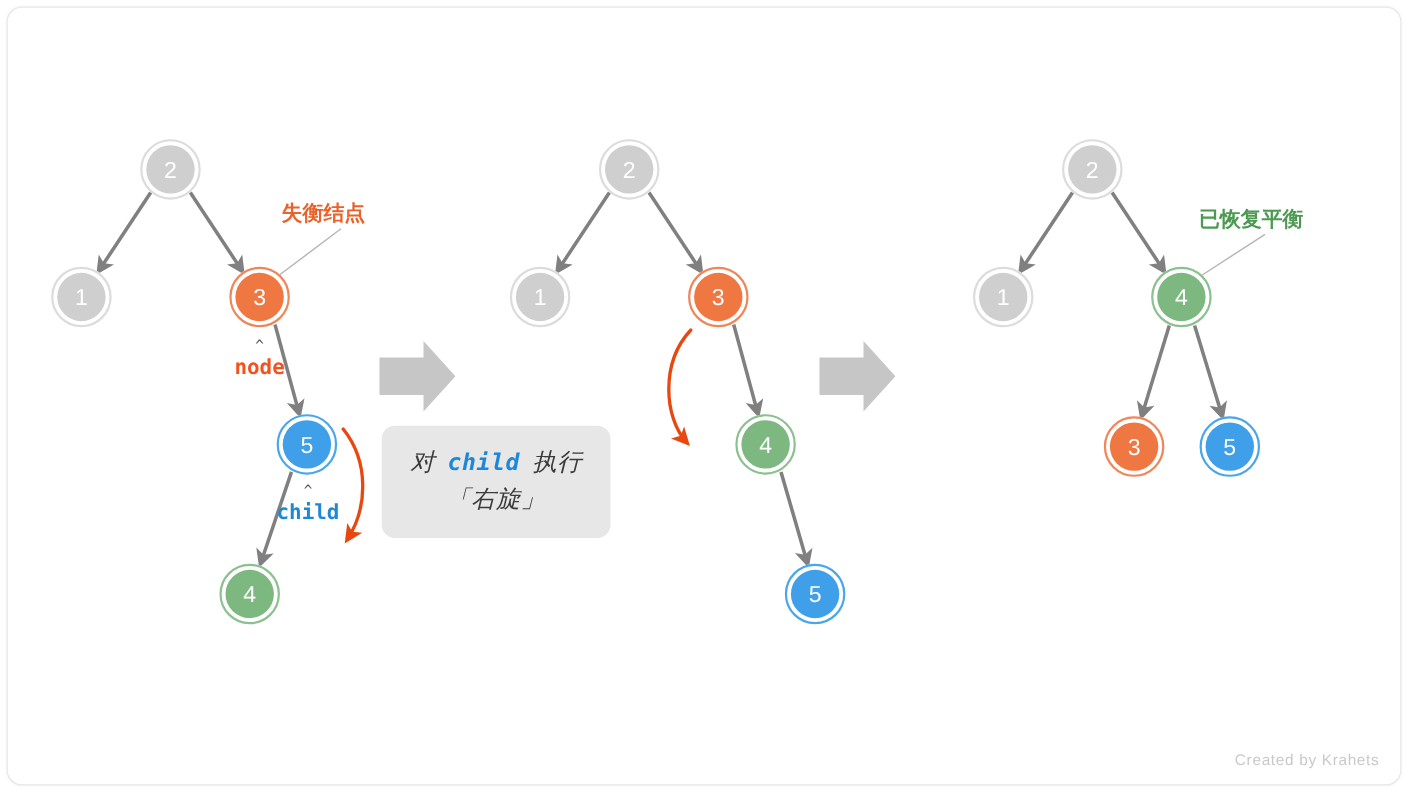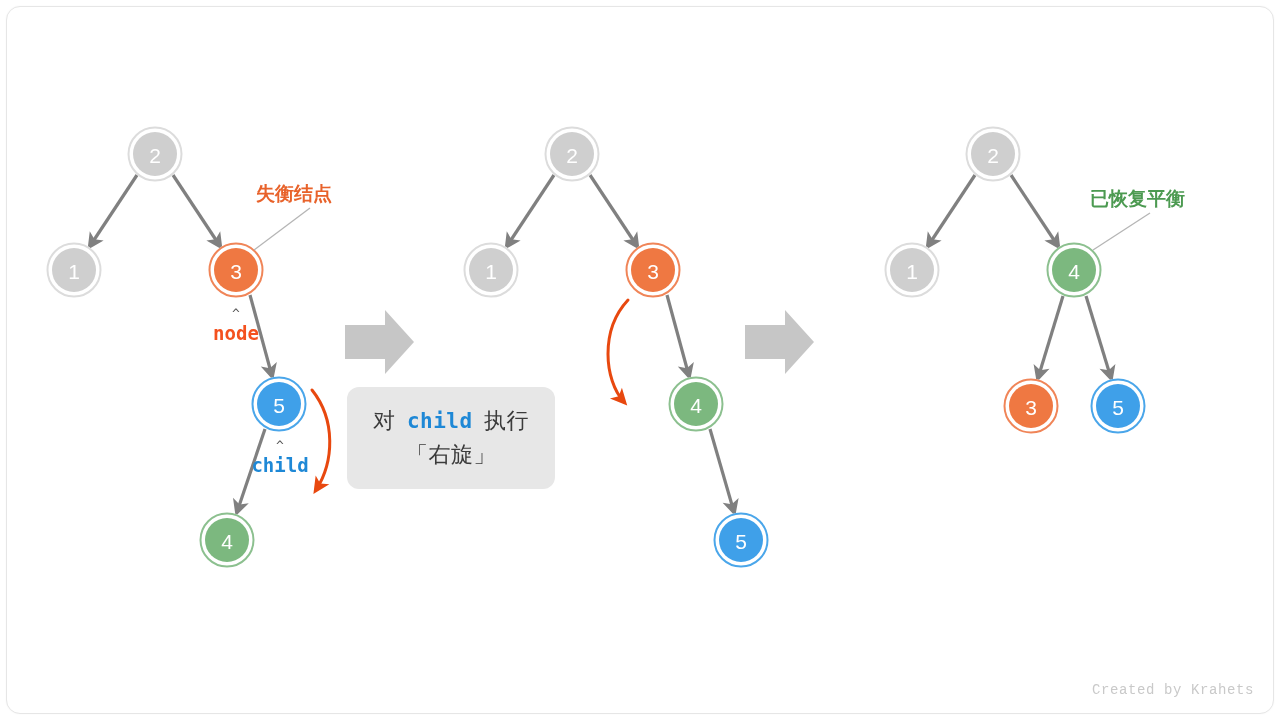--- a/index.html
+++ b/index.html
@@ -89,20 +89,21 @@
   }
   .callout {
     position: absolute;
     background: #e7e7e7;
     border-radius: 12px;
     display: flex;
     flex-direction: column;
     align-items: center;
     justify-content: center;
     box-sizing: border-box;
+    font-style: italic;
   }
   .callout-line {
     font-family: "DejaVu Sans", "Liberation Sans", sans-serif;
     font-size: 22px;
     color: #3b3b3b;
     line-height: 1.55;
     white-space: nowrap;
     letter-spacing: 0.5px;
   }
   .callout-line .code {
@@ -110,21 +111,21 @@
     font-weight: bold;
     font-size: 21px;
     padding: 0 4px;
   }
   .code.blue { color: #1e88d6; }
   .code.orange { color: #f4511e; }
   #footer {
     position: absolute;
     right: 26px;
     bottom: 22px;
-    font-family: Liberation Mono, monospace;
+    font-family: Liberation Sans, sans-serif;
     font-size: 14px;
     color: #c9c9c9;
     letter-spacing: 0.6px;
   }
 </style>
 </head>
 <body>
 
 <div id="canvas">
   <div id="card"></div>

